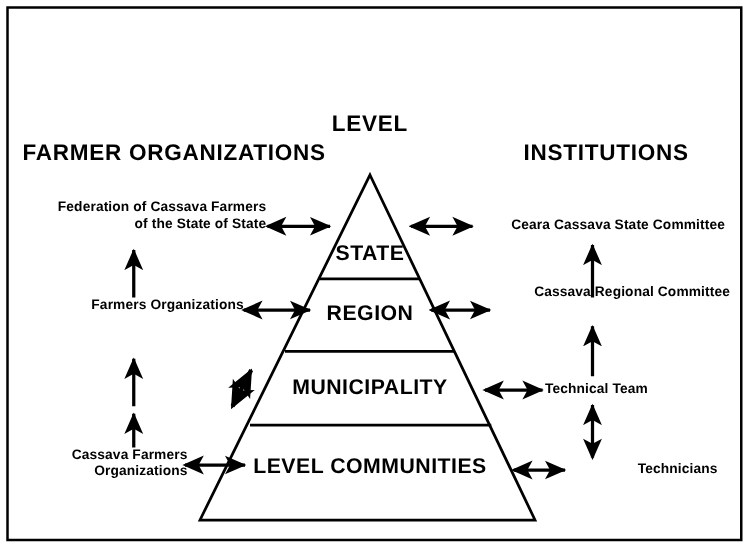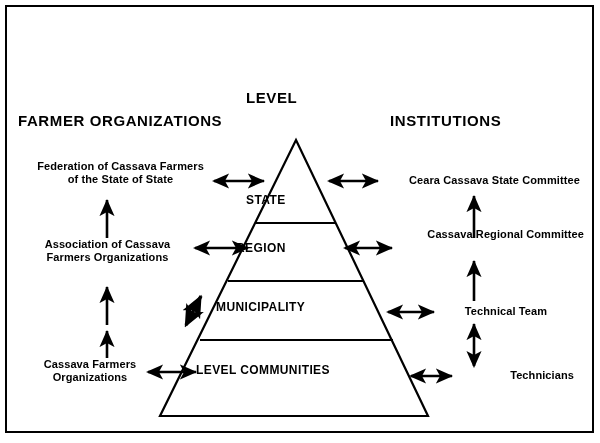--- a/index.html
+++ b/index.html
@@ -27,39 +27,41 @@
   #diagram-svg {
     position: absolute;
     left: 0;
     top: 0;
     width: 600px;
     height: 443px;
   }
   .hdr {
     position: absolute;
     font-weight: bold;
-    font-size: 15px;
+    font-size: 18px;
     letter-spacing: 0.6px;
     color: #000;
     white-space: nowrap;
+    text-align: center;
   }
   .side-label {
     position: absolute;
     font-weight: bold;
     font-size: 11px;
     color: #000;
-    text-align: center;
+    text-align: right;
     line-height: 13px;
     letter-spacing: 0.1px;
   }
   .tier-label {
     position: absolute;
     font-weight: bold;
-    font-size: 12px;
+    font-size: 17px;
     color: #000;
+    text-align: center;
     white-space: nowrap;
     letter-spacing: 0.4px;
   }
 </style>
 </head>
 <body>
 
 <div id="canvas">
 
   <div id="frame"></div>
@@ -132,30 +134,29 @@
   <div class="tier-label" style="left:216px; top:300px; width:160px;">MUNICIPALITY</div>
 
   <div class="tier-label" style="left:196px; top:363px; width:200px;">LEVEL COMMUNITIES</div>
 
   <div class="side-label" style="left:28px; top:160px; width:185px;">
     <div>Federation of Cassava Farmers</div>
     <div>of the State of State</div>
   </div>
 
   <div class="side-label" style="left:20px; top:238px; width:175px;">
-    <div>Association of Cassava</div>
     <div>Farmers Organizations</div>
   </div>
 
   <div class="side-label" style="left:30px; top:358px; width:120px;">
     <div>Cassava Farmers</div>
     <div>Organizations</div>
   </div>
 
   <div class="side-label" style="left:380px; top:174px; width:200px; text-align:right;">Ceara Cassava State Committee</div>
 
   <div class="side-label" style="left:394px; top:228px; width:190px; text-align:right;">Cassava Regional Committee</div>
 
-  <div class="side-label" style="left:436px; top:305px; width:140px; text-align:center;">Technical Team</div>
+  <div class="side-label" style="left:436px; top:305px; width:140px; text-align:left;">Technical Team</div>
 
   <div class="side-label" style="left:454px; top:369px; width:120px; text-align:right;">Technicians</div>
 
 </div>
 
 </body></html>

